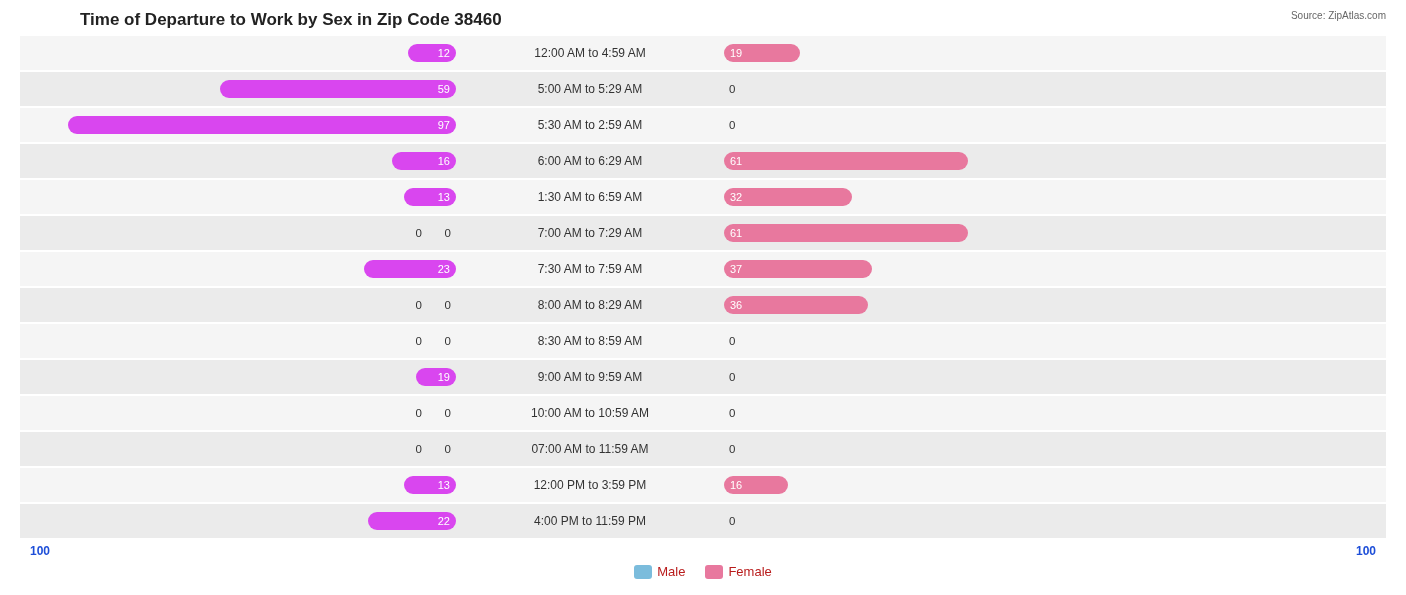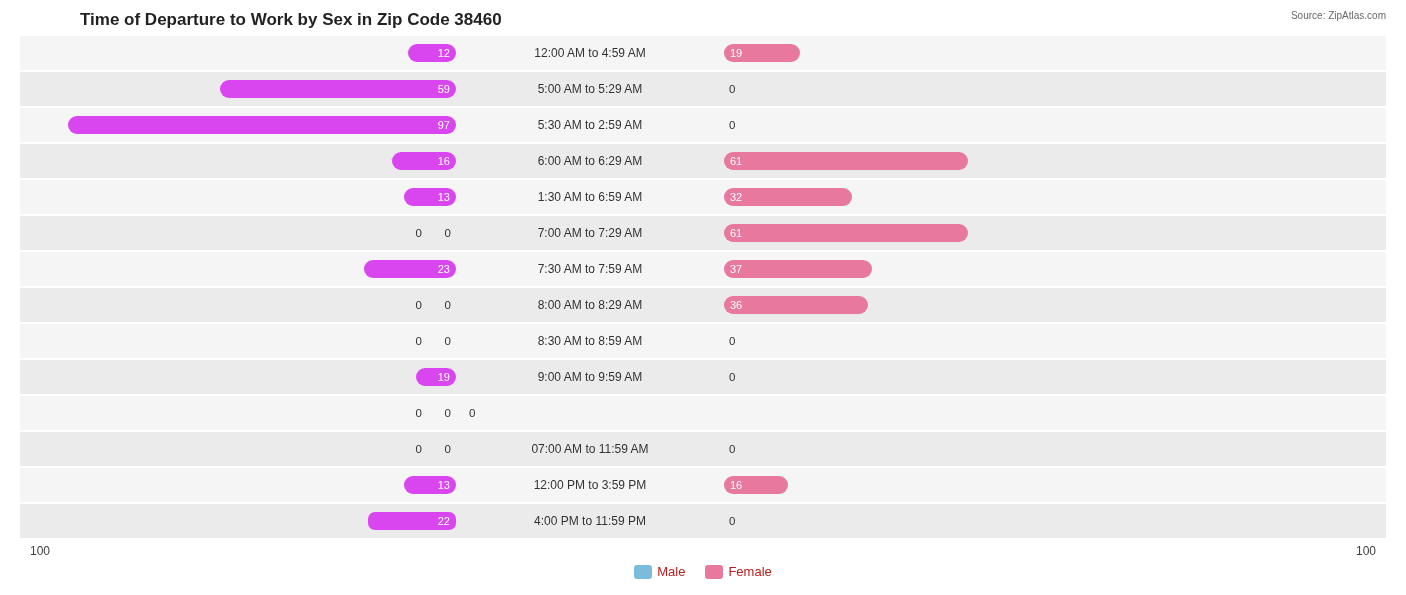--- a/index.html
+++ b/index.html
@@ -125,21 +125,22 @@
       padding-left: 10px;
     }
     .axis-right {
       flex: 1;
       display: flex;
       justify-content: flex-end;
       padding-right: 10px;
     }
     .axis-label {
       font-size: 12px;
-      color: #404040;
+      color: #1d4ed8;
+      font-weight: bold;
     }
     .legend {
       display: flex;
       justify-content: center;
       align-items: center;
       margin-top: 6px;
       gap: 20px;
     }
     .legend-item {
       display: flex;
@@ -315,20 +316,21 @@
       <div class="right-section">
 
         <span class="bar-value-right">0</span>
       </div>
     </div>
       <div class="bar-row">
       <div class="left-section">
         <span class="bar-value-left">0</span>
         <span class="bar-value-left zero-marker">0</span>
       </div>
+      <div class="center-label">10:00 AM to 10:59 AM</div>
       <div class="right-section">
 
         <span class="bar-value-right">0</span>
       </div>
     </div>
       <div class="bar-row">
       <div class="left-section">
         <span class="bar-value-left">0</span>
         <span class="bar-value-left zero-marker">0</span>
       </div>
@@ -351,21 +353,21 @@
 
           <div class="female-bar" style="width:64px;">
             <span class="value-badge">16</span>
           </div>
 
       </div>
     </div>
       <div class="bar-row">
       <div class="left-section">
 
-          <div class="male-bar" style="width:88px;border-radius:7px;">
+          <div class="male-bar" style="width:88px;">
             <span class="value-badge">22</span>
           </div>
 
       </div>
       <div class="center-label">4:00 PM to 11:59 PM</div>
       <div class="right-section">
 
         <span class="bar-value-right">0</span>
       </div>
     </div>

